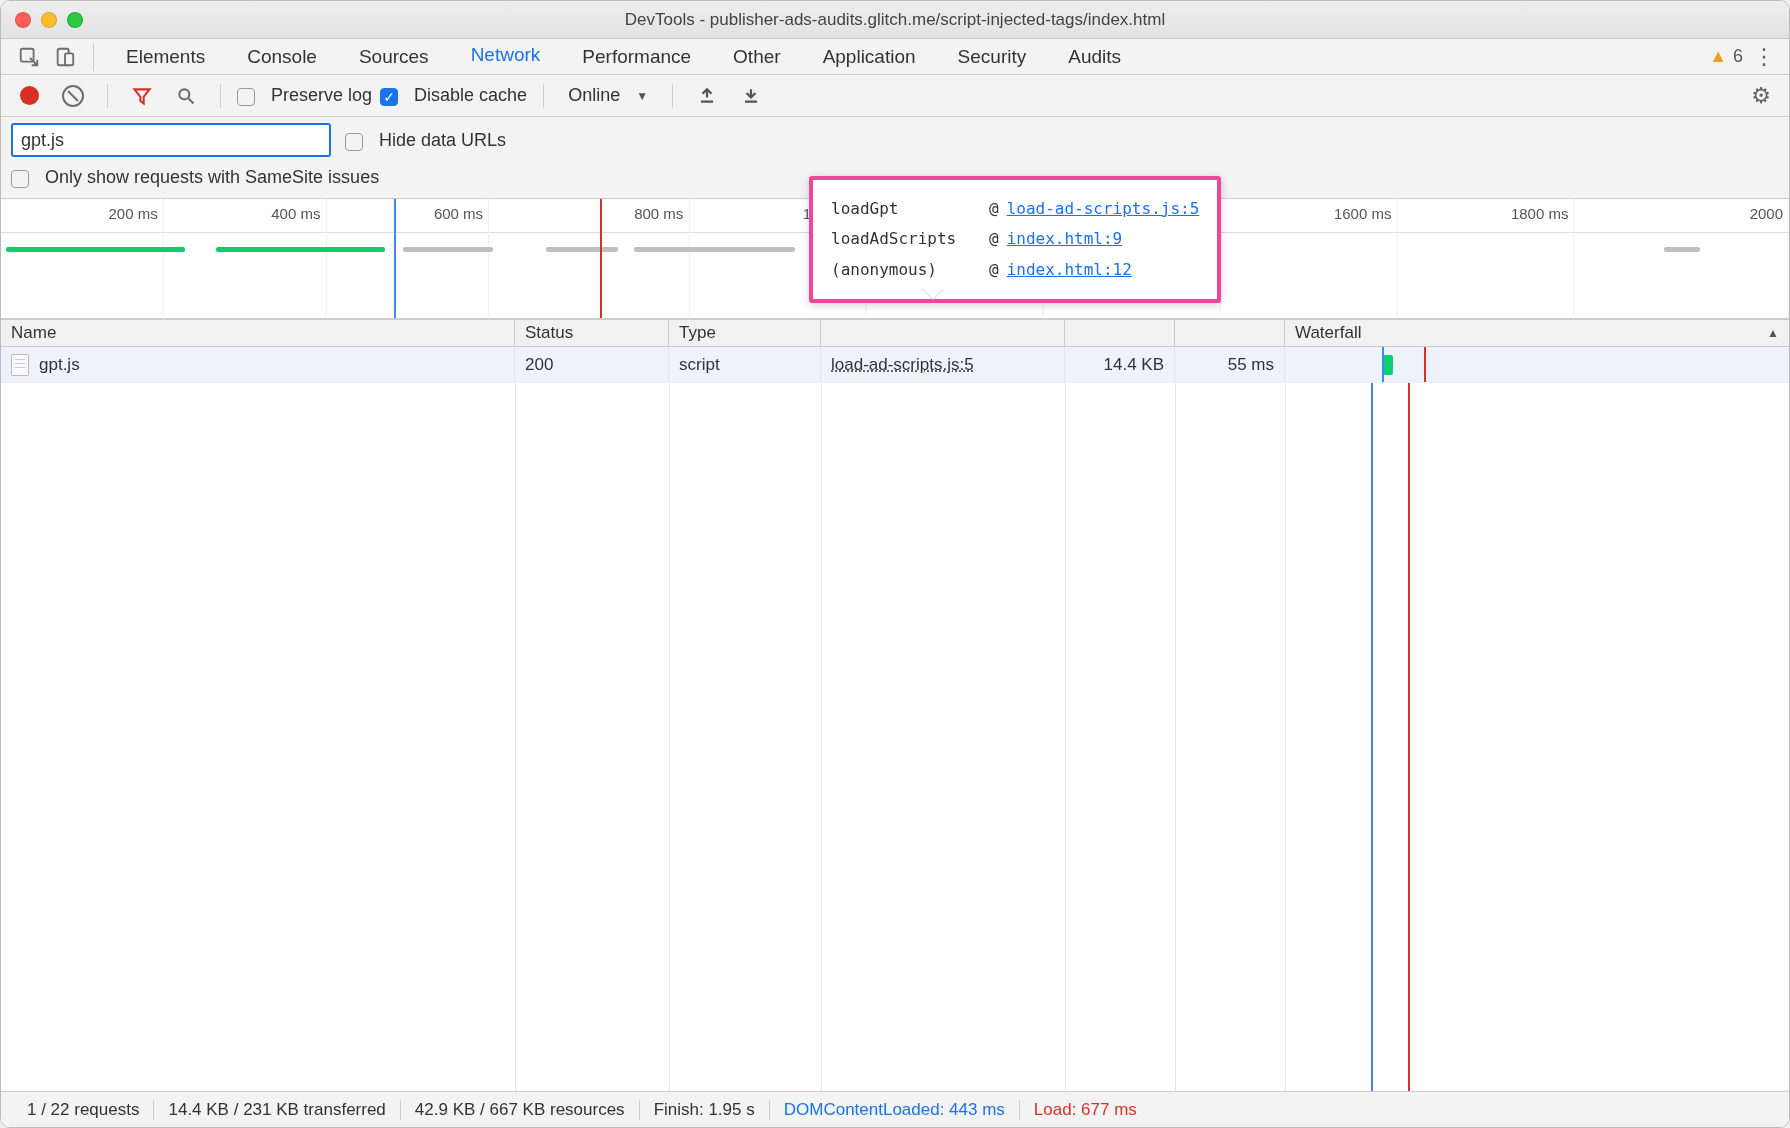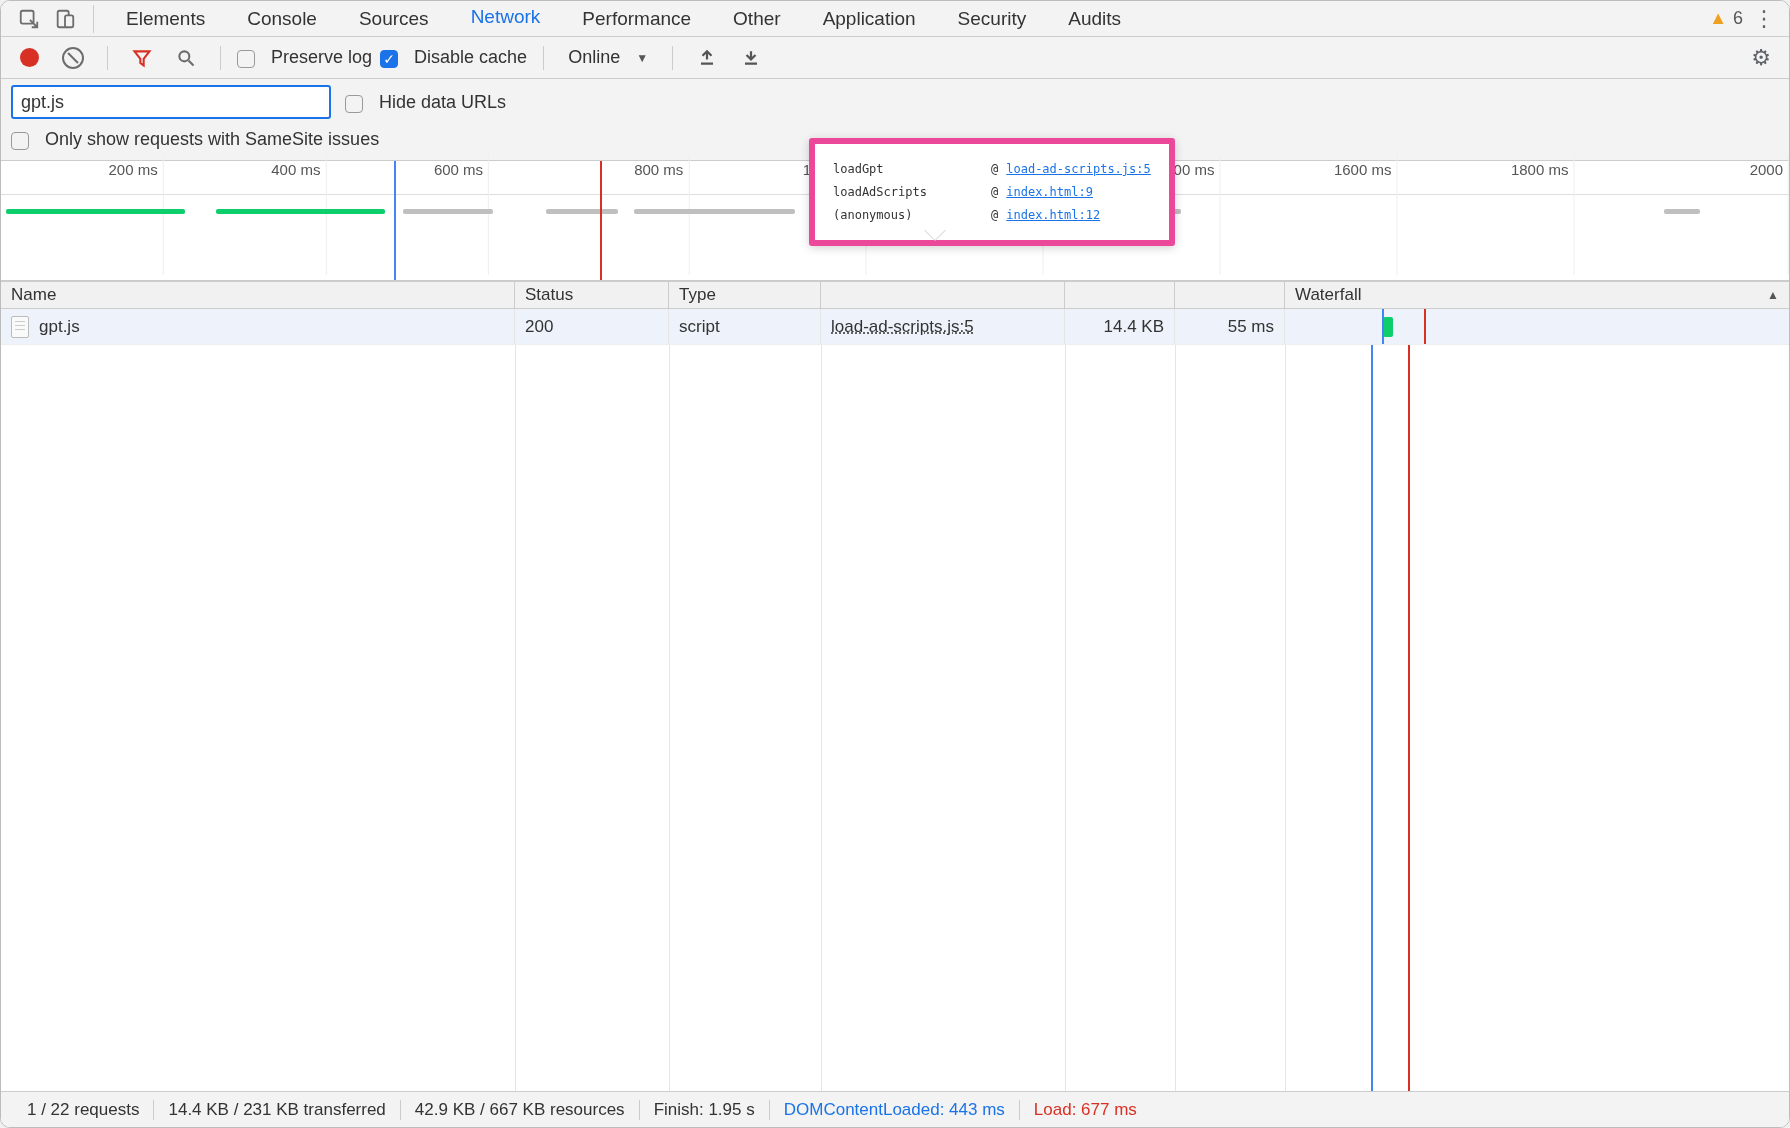--- a/index.html
+++ b/index.html
@@ -96,21 +96,21 @@
 .type-pill.active { background:#6d6d6d; color:#fff;}
 .filterbar-row2 { margin-top:10px;}
 
 .timeline {
   height: 120px;
   border-bottom:1px solid #ccc;
   position:relative;
   background:#fff;
 }
 .tl-ruler { height:34px; border-bottom:1px solid #ddd; position:relative; font-size:15px; color:#555;}
-.tl-tick { position:absolute; top:0; transform:translateX(-100%); padding-right:6px;}
+.tl-tick { position:absolute; top:6px; transform:translateX(-100%); padding-right:6px;}
 .tl-tick::after { content:""; position:absolute; right:0; top:-6px; width:1px; height:120px; background:#eee;}
 .tl-bars { position:absolute; top:42px; left:0; right:0; height:16px;}
 .bar { position:absolute; height:5px; top:6px; border-radius:2px;}
 .bar.green { background:#0cce6b;}
 .bar.grey { background:#bfbfbf;}
 .vline { position:absolute; top:0; bottom:0; width:2px;}
 .vline.blue { background:#4285f4;}
 .vline.red { background:#d93025;}
 
 .nettable { flex:1; display:flex; flex-direction:column; position:relative; background:#fff;}
@@ -147,45 +147,53 @@
   display:flex; align-items:center; font-size:17px; color:#333; padding:0 12px;
 }
 .sb-item{padding:0 14px;}
 .sb-sep{width:1px;height:20px;background:#ccc;}
 .sb-dcl{color:#1a73e8;}
 .sb-load{color:#d93025;}
 
 .tooltip {
   position:absolute;
   background:#fff;
-  border:6px solid #ec4899;
+  border:4px solid #ec4899;
   border-radius:3px;
   box-shadow:0 2px 10px rgba(0,0,0,.18);
   padding:14px 18px;
   font-family: Menlo, Consolas, monospace;
-  font-size:12px; color:#333;
+  font-size:16px; color:#333;
   z-index:50;
 }
 .tooltip::after{
   content:""; position:absolute; bottom:-10px; left:110px;
   border:10px solid transparent; border-top-color:#fff;
 }
 .tooltip::before{
   content:""; position:absolute; bottom:-12px; left:109px;
   border:11px solid transparent; border-top-color:#ccc;
 }
 .tt-row{display:flex; gap:8px; line-height:1.9;}
 .tt-fn{min-width:150px;}
 .tt-link{color:#1a73e8; text-decoration:underline;}
 </style>
 </head>
 <body>
 
 <div class="window">
 
+  <div class="titlebar">
+    <div class="traffic">
+      <div class="tl red"></div>
+      <div class="tl yellow"></div>
+      <div class="tl green"></div>
+    </div>
+    <div class="title-text">DevTools - publisher-ads-audits.glitch.me/script-injected-tags/index.html</div>
+  </div>
 
   <div class="tabsbar">
     <div class="icon-btn">
       <svg width="22" height="22" viewBox="0 0 24 24" fill="none" stroke="#6d6d6d" stroke-width="2">
           <rect x="3" y="3" width="14" height="14" rx="2"></rect>
           <path d="M13 13 L21 21 M21 15 L21 21 L15 21"></path>
         </svg>
     </div>
     <div class="icon-btn">
       <svg width="22" height="22" viewBox="0 0 24 24" fill="none" stroke="#6d6d6d" stroke-width="2">

